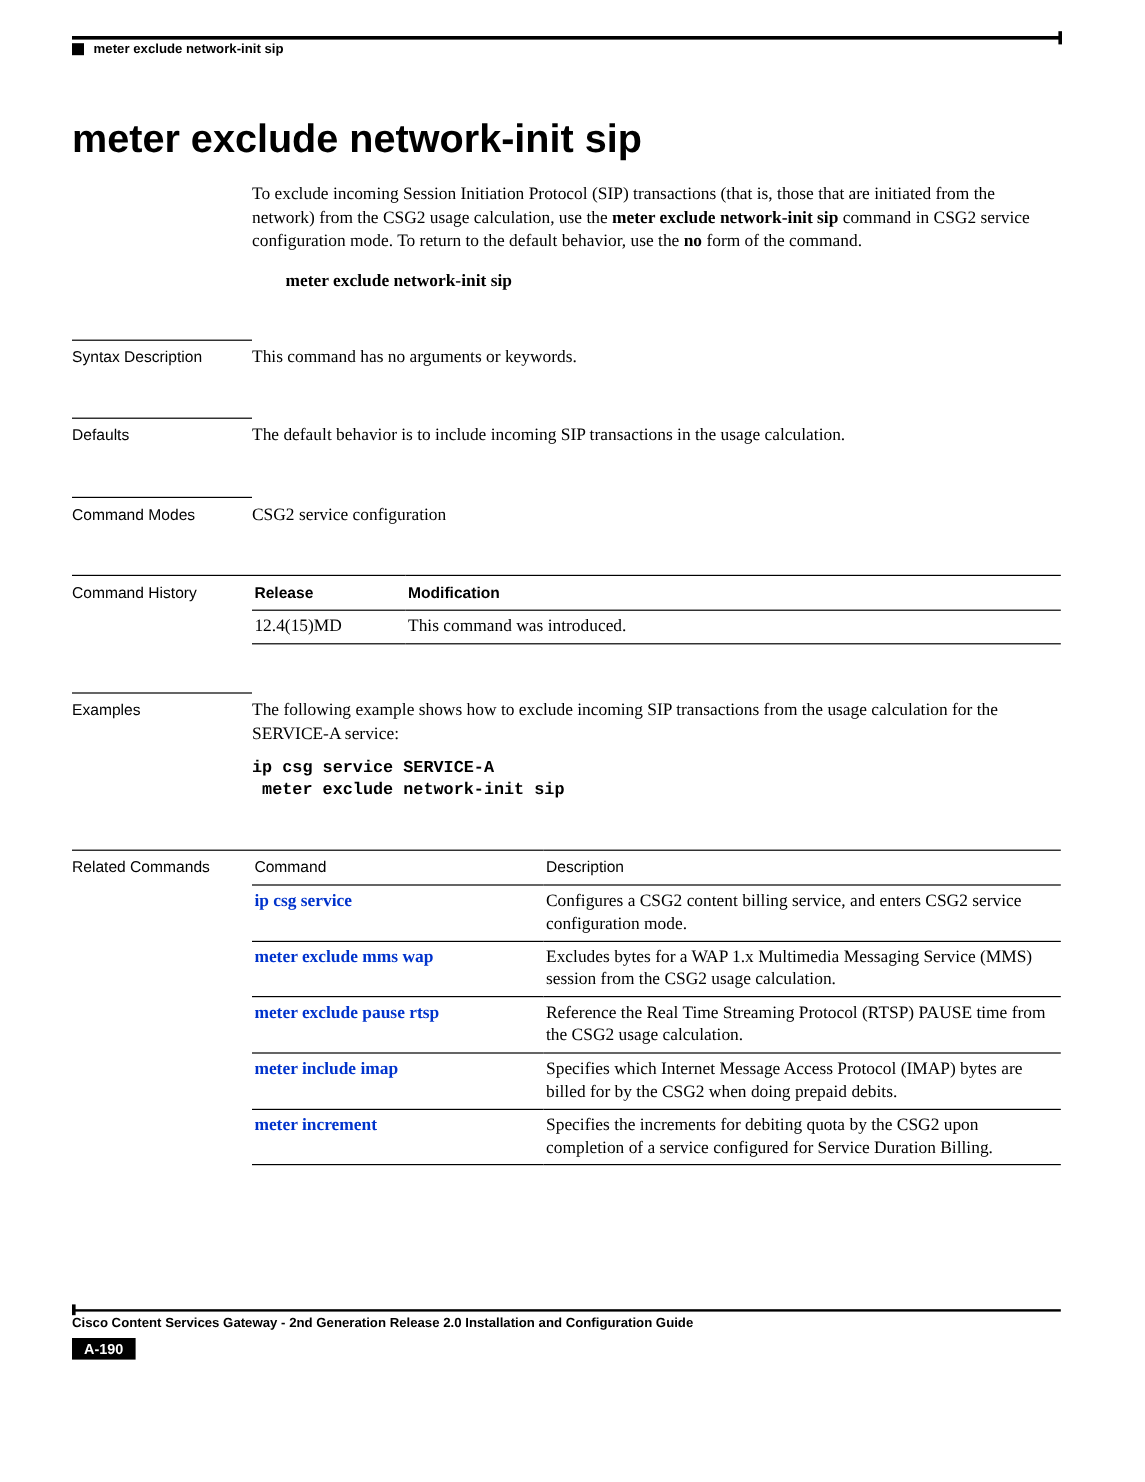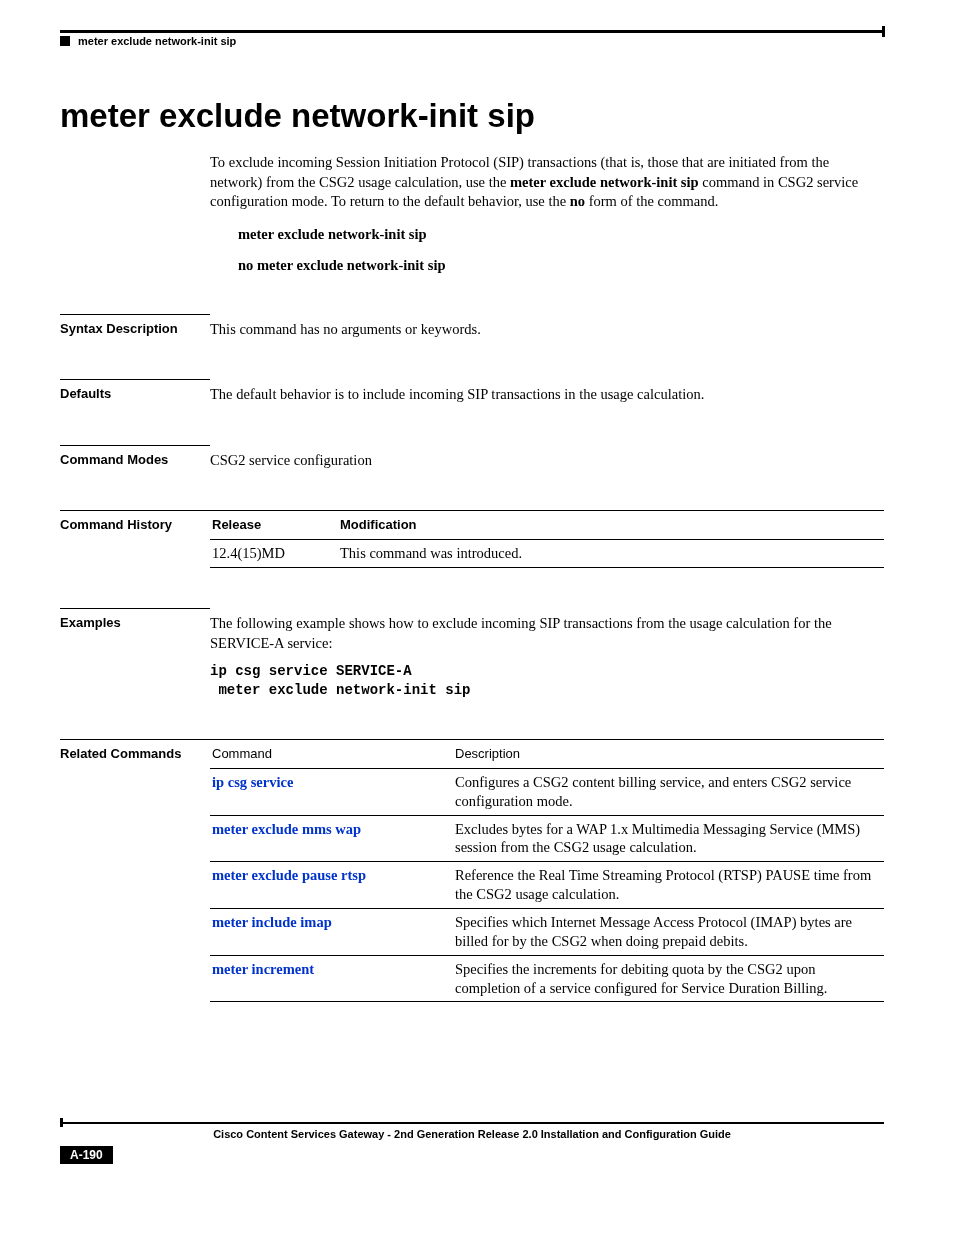--- a/index.html
+++ b/index.html
@@ -83,21 +83,21 @@
   .section {
     margin-top: 40px;
     display: flex;
     align-items: flex-start;
   }
   .section-label {
     width: 150px;
     min-width: 150px;
     font-family: Arial, Helvetica, sans-serif;
     font-size: 13px;
-    font-weight: bold;
+    font-weight: normal;
     border-top: 1.5px solid #000;
     padding-top: 6px;
   }
   .section-body {
     flex: 1;
     font-size: 14.5px;
     line-height: 1.35;
     padding-top: 6px;
   }
   .section-body.no-pad-top {
@@ -169,21 +169,20 @@
     left: 0;
     top: -4px;
     width: 3px;
     height: 9px;
     background: #000;
   }
   .footer-title {
     font-family: Arial, Helvetica, sans-serif;
     font-size: 11px;
     font-weight: bold;
-    text-align: center;
     margin-top: 4px;
   }
   .footer-row {
     display: flex;
     justify-content: space-between;
     align-items: center;
     margin-top: 6px;
   }
   .page-num {
     background: #000;
@@ -206,21 +205,20 @@
   </div>
 
   <h1 class="title">meter exclude network-init sip</h1>
 
   <div class="intro">
     <span>To exclude incoming Session Initiation Protocol (SIP) transactions (that is, those that are initiated from the network) from the CSG2 usage calculation, use the </span><b>meter exclude network-init sip</b><span> command in CSG2 service configuration mode. To return to the default behavior, use the </span><b>no</b><span> form of the command.</span>
   </div>
 
   <div class="syntax-block">
     <div>meter exclude network-init sip</div>
-    <div>no meter exclude network-init sip</div>
   </div>
 
   <div class="section">
     <div class="section-label">Syntax Description</div>
     <div class="section-body">This command has no arguments or keywords.</div>
   </div>
 
   <div class="section">
     <div class="section-label">Defaults</div>
     <div class="section-body">The default behavior is to include incoming SIP transactions in the usage calculation.</div>

